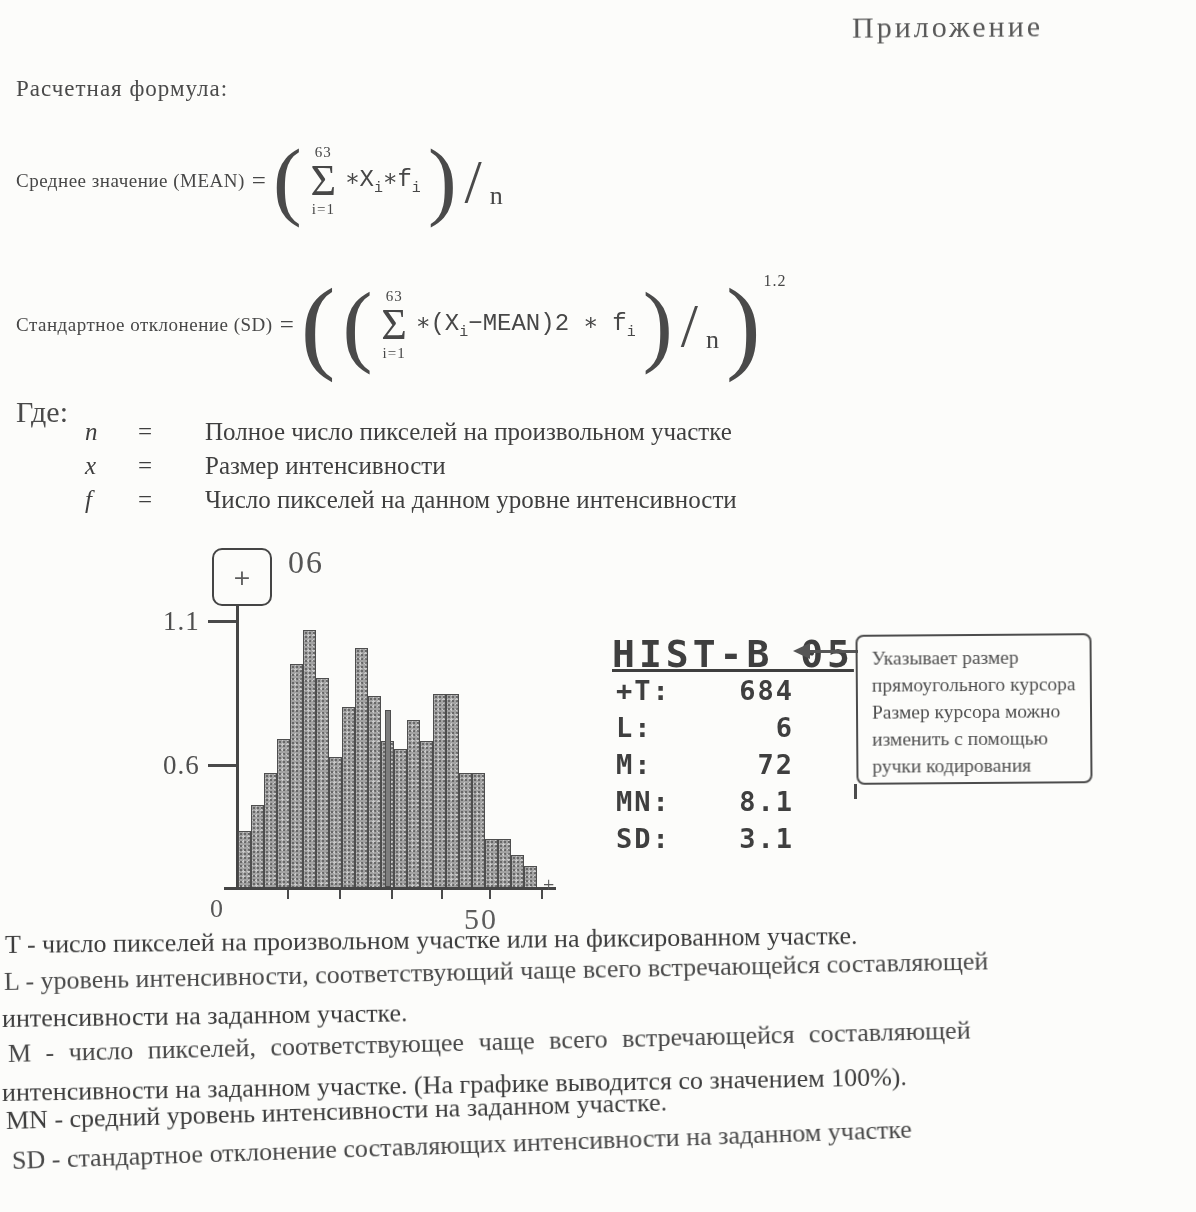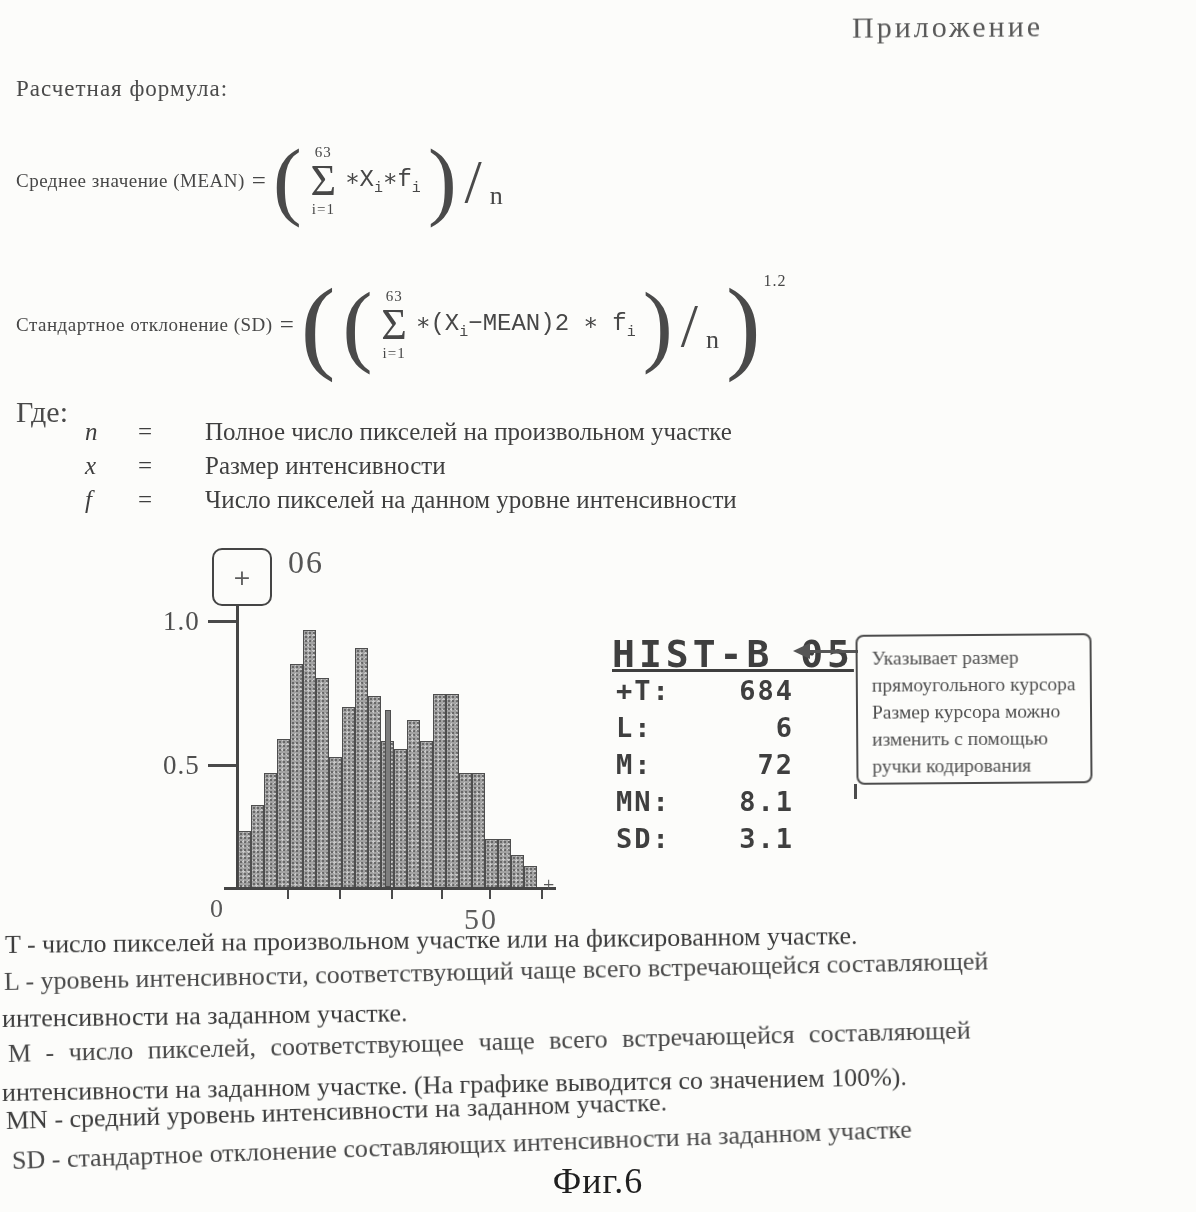--- a/index.html
+++ b/index.html
@@ -154,25 +154,25 @@
 
   <div class="abs cursor-box scan">
     <span class="cursor-plus">+</span>
   </div>
   <div class="abs cursor-size-label scan">06</div>
 
   <div class="abs y-axis"></div>
   <div class="abs x-axis"></div>
 
   <div class="abs scan" style="left:163px;top:606px;display:flex;align-items:center;gap:8px;">
-    <span class="ytick-label">1.0</span>
+    <span class="ytick-label">1.1</span>
     <span class="ytick-line"></span>
   </div>
   <div class="abs scan" style="left:163px;top:750px;display:flex;align-items:center;gap:8px;">
-    <span class="ytick-label">0.5</span>
+    <span class="ytick-label">0.6</span>
     <span class="ytick-line"></span>
   </div>
 
   <div class="xtick" style="left:287px;"></div>
   <div class="xtick" style="left:339px;"></div>
   <div class="xtick" style="left:391px;"></div>
   <div class="xtick" style="left:441px;"></div>
   <div class="xtick" style="left:489px;"></div>
   <div class="xtick" style="left:541px;"></div>
 
@@ -244,15 +244,14 @@
   <div class="abs note-tail"></div>
 
   <div class="legend-line lg1 scan">T - число пикселей на произвольном участке или на фиксированном участке.</div>
   <div class="legend-line lg2 scan2">L - уровень интенсивности, соответствующий чаще всего встречающейся составляющей</div>
   <div class="legend-line lg3 scan">интенсивности на заданном участке.</div>
   <div class="legend-line lg4 scan2">M - число пикселей, соответствующее чаще всего встречающейся составляющей</div>
   <div class="legend-line lg5 scan">интенсивности на заданном участке. (На графике выводится со значением 100%).</div>
   <div class="legend-line lg6 scan">MN - средний уровень интенсивности на заданном участке.</div>
   <div class="legend-line lg7 scan2">SD - стандартное отклонение составляющих интенсивности на заданном участке</div>
 
-  <div class="abs fig-caption">Фиг.6</div>
 
 </div>
 
 </body></html>

